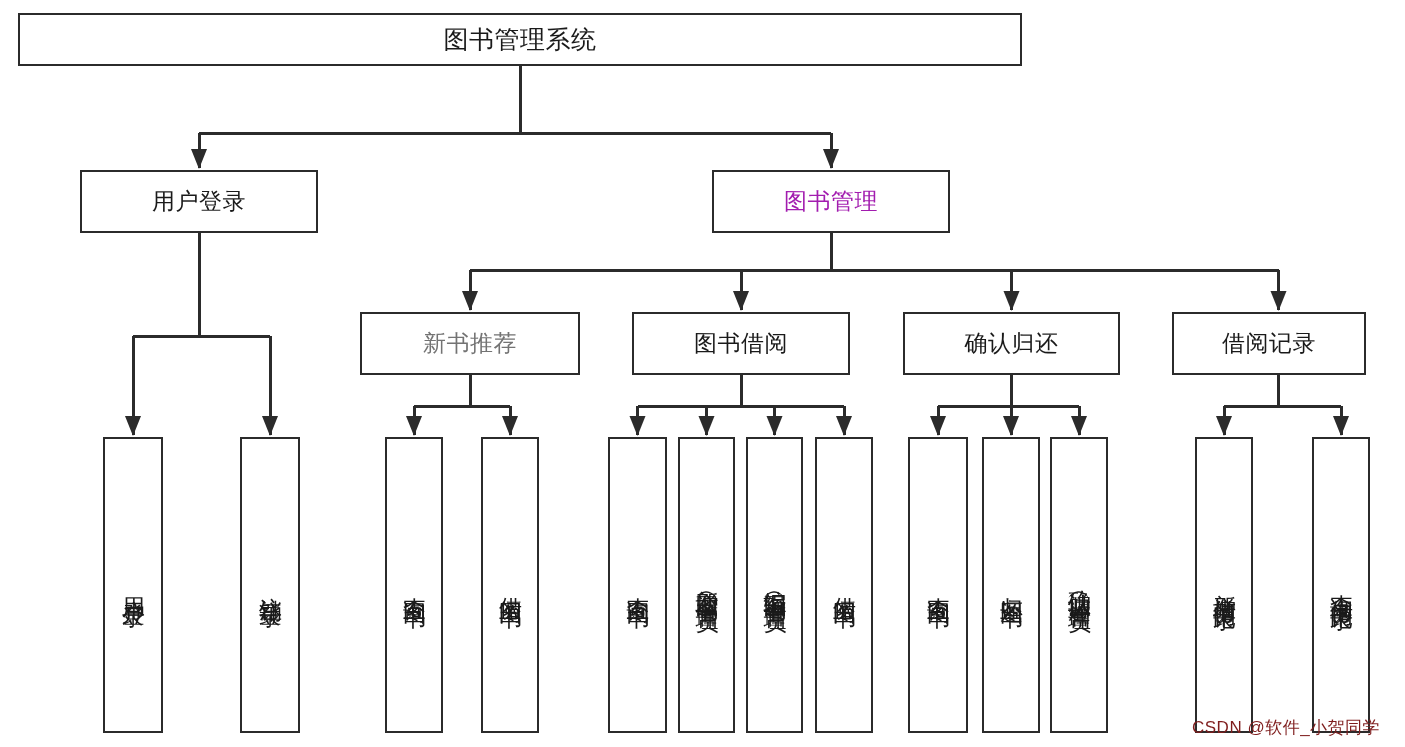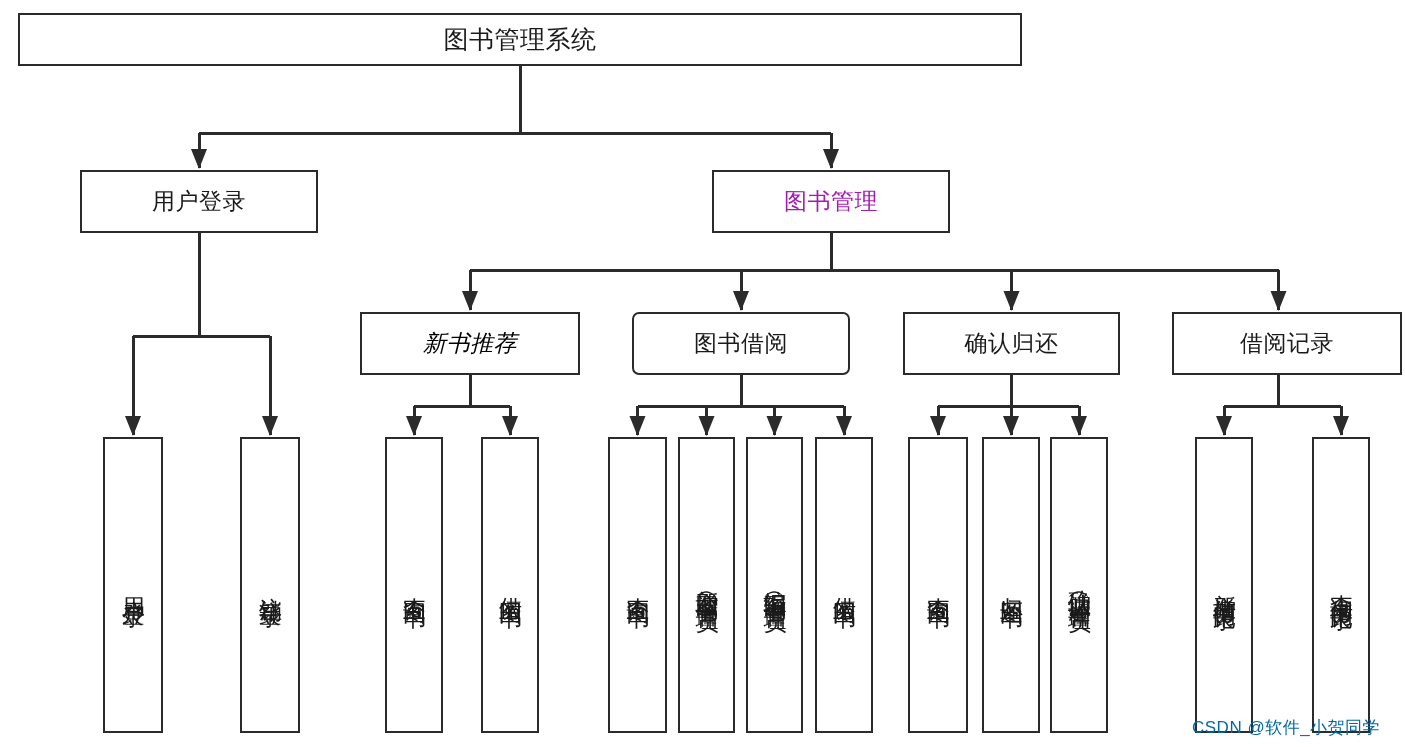--- a/index.html
+++ b/index.html
@@ -127,29 +127,29 @@
       <div class="node root h" style="left: 18px; top: 13px; width: 1004px; height: 53px; background: rgb(255, 255, 255); border-color: rgb(43, 43, 43);">
         <span style="color: rgb(26, 26, 26);">图书管理系统</span>
       </div>
       <div class="node h" style="left: 80px; top: 170px; width: 238px; height: 63px; background: rgb(255, 255, 255); border-color: rgb(43, 43, 43);">
         <span style="color: rgb(26, 26, 26);">用户登录</span>
       </div>
       <div class="node h" style="left: 712px; top: 170px; width: 238px; height: 63px; background: rgb(255, 255, 255); border-color: rgb(43, 43, 43);">
         <span style="color: #a21caf;">图书管理</span>
       </div>
       <div class="node h" style="left: 360px; top: 312px; width: 220px; height: 63px; background: rgb(255, 255, 255); border-color: rgb(43, 43, 43);">
-        <span style="color: #000000; font-style: italic;">新书推荐</span>
+        <span style="color: #737373;">新书推荐</span>
       </div>
-      <div class="node h" style="left: 632px; top: 312px; width: 218px; height: 63px; background: rgb(255, 255, 255); border-color: rgb(43, 43, 43); border-radius: 7px;">
+      <div class="node h" style="left: 632px; top: 312px; width: 218px; height: 63px; background: rgb(255, 255, 255); border-color: rgb(43, 43, 43);">
         <span style="color: rgb(26, 26, 26);">图书借阅</span>
       </div>
       <div class="node h" style="left: 903px; top: 312px; width: 217px; height: 63px; background: rgb(255, 255, 255); border-color: rgb(43, 43, 43);">
         <span style="color: rgb(26, 26, 26);">确认归还</span>
       </div>
-      <div class="node h" style="left: 1172px; top: 312px; width: 230px; height: 63px; background: rgb(255, 255, 255); border-color: rgb(43, 43, 43);">
+      <div class="node h" style="left: 1172px; top: 312px; width: 194px; height: 63px; background: rgb(255, 255, 255); border-color: rgb(43, 43, 43);">
         <span style="color: rgb(26, 26, 26);">借阅记录</span>
       </div>
       <div class="node v" style="left: 103px; top: 437px; width: 60px; height: 296px; background: rgb(255, 255, 255); border-color: rgb(43, 43, 43);">
         <span class="vtext" style="color: rgb(26, 26, 26);">用户登录</span>
       </div>
       <div class="node v" style="left: 240px; top: 437px; width: 60px; height: 296px; background: rgb(255, 255, 255); border-color: rgb(43, 43, 43);">
         <span class="vtext" style="color: rgb(26, 26, 26);">注销登录</span>
       </div>
       <div class="node v" style="left: 385px; top: 437px; width: 58px; height: 296px; background: rgb(255, 255, 255); border-color: rgb(43, 43, 43);">
         <span class="vtext" style="color: rgb(26, 26, 26);">查询图书</span>
@@ -179,15 +179,15 @@
         <span class="vtext" style="color: rgb(26, 26, 26);">确认归还（管理员）</span>
       </div>
       <div class="node v" style="left: 1195px; top: 437px; width: 58px; height: 296px; background: rgb(255, 255, 255); border-color: rgb(43, 43, 43);">
         <span class="vtext" style="color: rgb(26, 26, 26);">新增借阅记录</span>
       </div>
       <div class="node v" style="left: 1312px; top: 437px; width: 58px; height: 296px; background: rgb(255, 255, 255); border-color: rgb(43, 43, 43);">
         <span class="vtext" style="color: rgb(26, 26, 26);">查询借阅记录</span>
       </div>
     </div>
 
-  <div class="watermark" style="left: 1192px; top: 716px; color: #0369a1;">CSDN @软件_小贺同学</div>
+  <div class="watermark" style="left: 1192px; top: 716px; color: #7f1d1d;">CSDN @软件_小贺同学</div>
 
 </div>
 
 </body></html>

